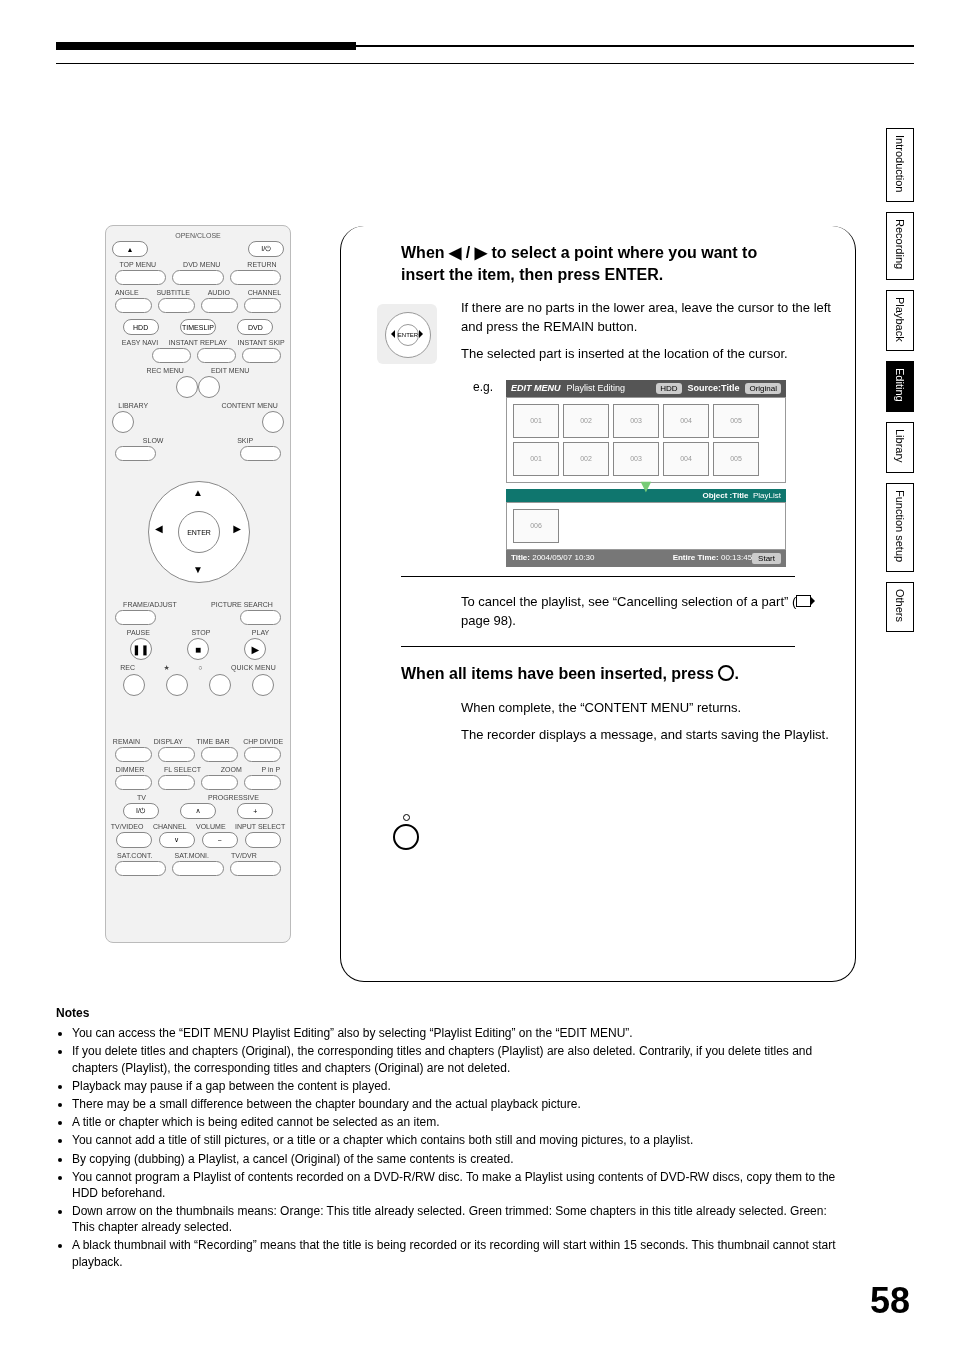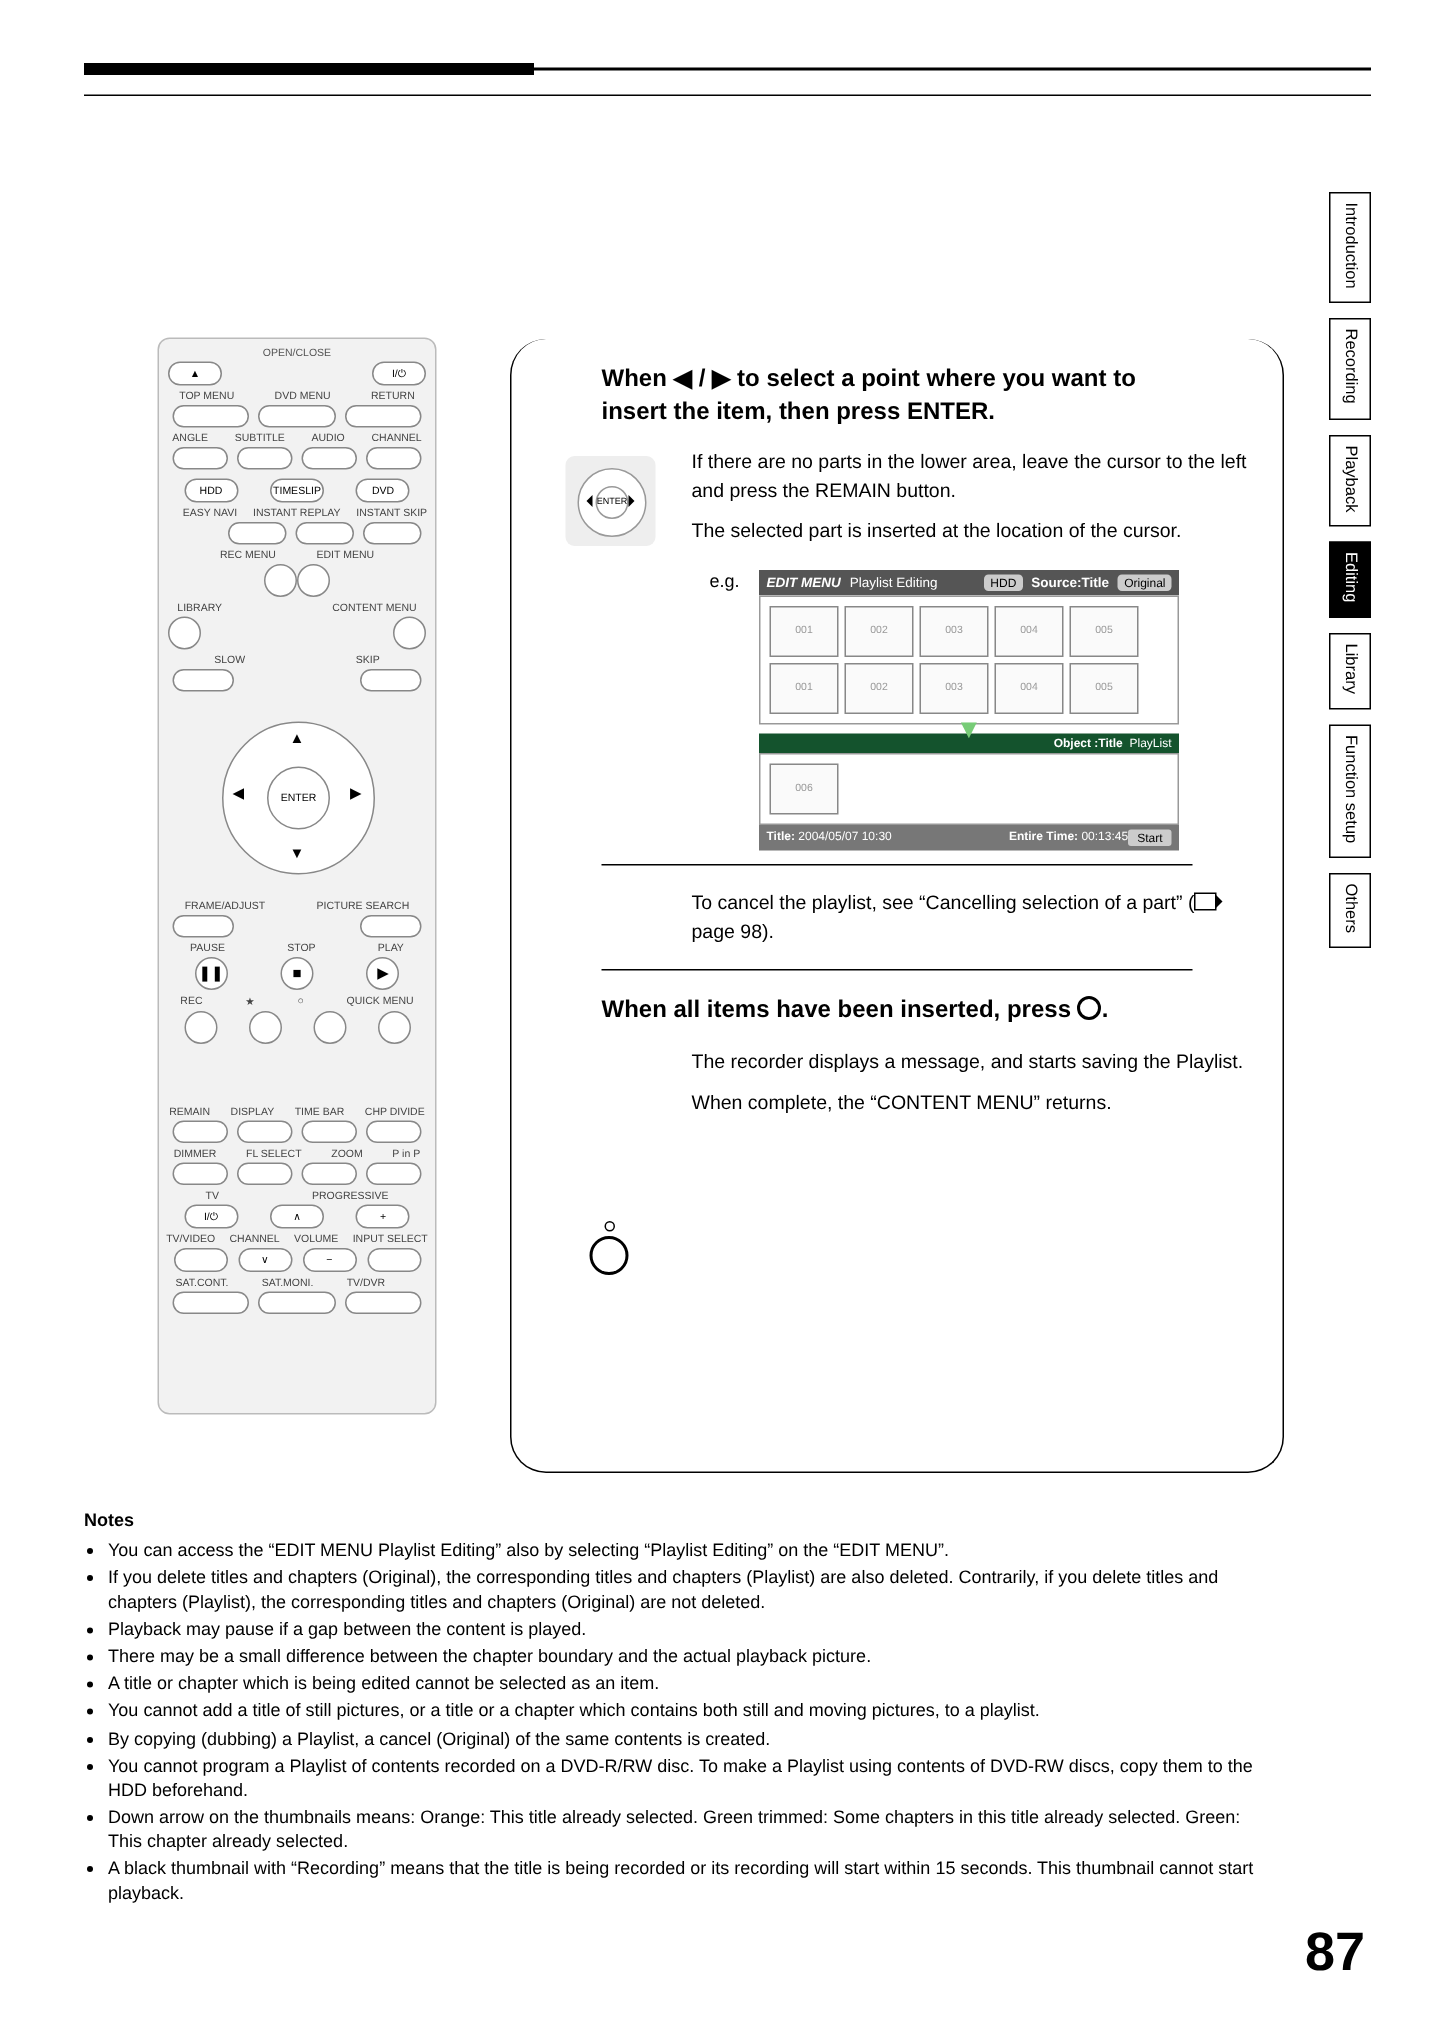--- a/index.html
+++ b/index.html
@@ -42,21 +42,21 @@
   .ringicon .r{width:22px;height:22px;border:2px solid #000;border-radius:50%}
   .ringicon .d{width:5px;height:5px;border:1px solid #000;border-radius:50%;margin:0 auto 3px auto}
   .eg-label{position:absolute;font-size:12px}
   .osd{position:absolute;left:165px;width:280px}
   .osd-hdr{background:#555;color:#fff;font-size:9px;padding:3px 5px;display:flex;align-items:center;gap:6px}
   .osd-hdr .em{font-weight:bold;font-style:italic}
   .osd-hdr .spacer{flex:1}
   .osd-hdr .pill2{background:#ccc;color:#000;border-radius:3px;padding:1px 4px;font-size:8px}
   .thumbs{background:#fff;border:1px solid #999;padding:4px;display:flex;flex-wrap:wrap}
   .th{width:44px;height:32px;border:1px solid #888;margin:2px;background:#fafafa;display:flex;align-items:center;justify-content:center;font-size:7px;color:#999}
-  .osd-mid{background:#14532d;color:#fff;font-size:8px;padding:2px 5px;text-align:right}
+  .osd-mid{background:#0f766e;color:#fff;font-size:8px;padding:2px 5px;text-align:right}
   .th2row{background:#fff;border:1px solid #999;padding:4px;display:flex}
   .darrow{color:#7c7;font-size:18px;text-align:center;line-height:10px;margin:-2px 0}
   .osd-ftr{background:#777;color:#fff;font-size:8px;padding:3px 5px;display:flex;}
   .osd-ftr b{font-weight:bold}
   .osd-ftr .spacer{flex:1}
   .osd-ftr .startbtn{background:#ccc;color:#000;border-radius:2px;padding:1px 6px}
   .pgarrow{display:inline-block;width:13px;height:10px;border:1px solid #000;position:relative;vertical-align:-1px}
   .pgarrow::after{content:"";position:absolute;right:-5px;top:0px;width:0;height:0;border-left:5px solid #000;border-top:5px solid transparent;border-bottom:5px solid transparent}
   .stopcirc{display:inline-block;width:12px;height:12px;border:2px solid #000;border-radius:50%;vertical-align:-2px}
 
@@ -320,35 +320,35 @@
 
     <hr class="step-sep">
     <div class="step-title">
       <span>When all items have been inserted, press </span><span class="stopcirc"></span><span>.</span>
     </div>
     <div class="ringicon" style="top:588px">
         <div class="d"></div>
         <div class="r"></div>
       </div>
     <div class="step-body">
+      <p>When complete, the “CONTENT MENU” returns.</p>
       <p>The recorder displays a message, and starts saving the Playlist.</p>
-      <p>When complete, the “CONTENT MENU” returns.</p>
     </div>
   </div>
 
   <div class="notes">
     <h4>Notes</h4>
     <ul id="noteslist">
         <li>You can access the “EDIT MENU Playlist Editing” also by selecting “Playlist Editing” on the “EDIT MENU”.</li>
         <li>If you delete titles and chapters (Original), the corresponding titles and chapters (Playlist) are also deleted. Contrarily, if you delete titles and chapters (Playlist), the corresponding titles and chapters (Original) are not deleted.</li>
         <li>Playback may pause if a gap between the content is played.</li>
         <li>There may be a small difference between the chapter boundary and the actual playback picture.</li>
         <li>A title or chapter which is being edited cannot be selected as an item.</li>
         <li>You cannot add a title of still pictures, or a title or a chapter which contains both still and moving pictures, to a playlist.</li>
         <li>By copying (dubbing) a Playlist, a cancel (Original) of the same contents is created.</li>
         <li>You cannot program a Playlist of contents recorded on a DVD-R/RW disc. To make a Playlist using contents of DVD-RW discs, copy them to the HDD beforehand.</li>
         <li>Down arrow on the thumbnails means: Orange: This title already selected. Green trimmed: Some chapters in this title already selected.  Green: This chapter already selected.</li>
         <li>A black thumbnail with “Recording” means that the title is being recorded or its recording will start within 15 seconds. This thumbnail cannot start playback.</li>
       </ul>
   </div>
 
-  <div class="pgnum">87</div>
+  <div class="pgnum">58</div>
 </div>
 
 </body></html>

